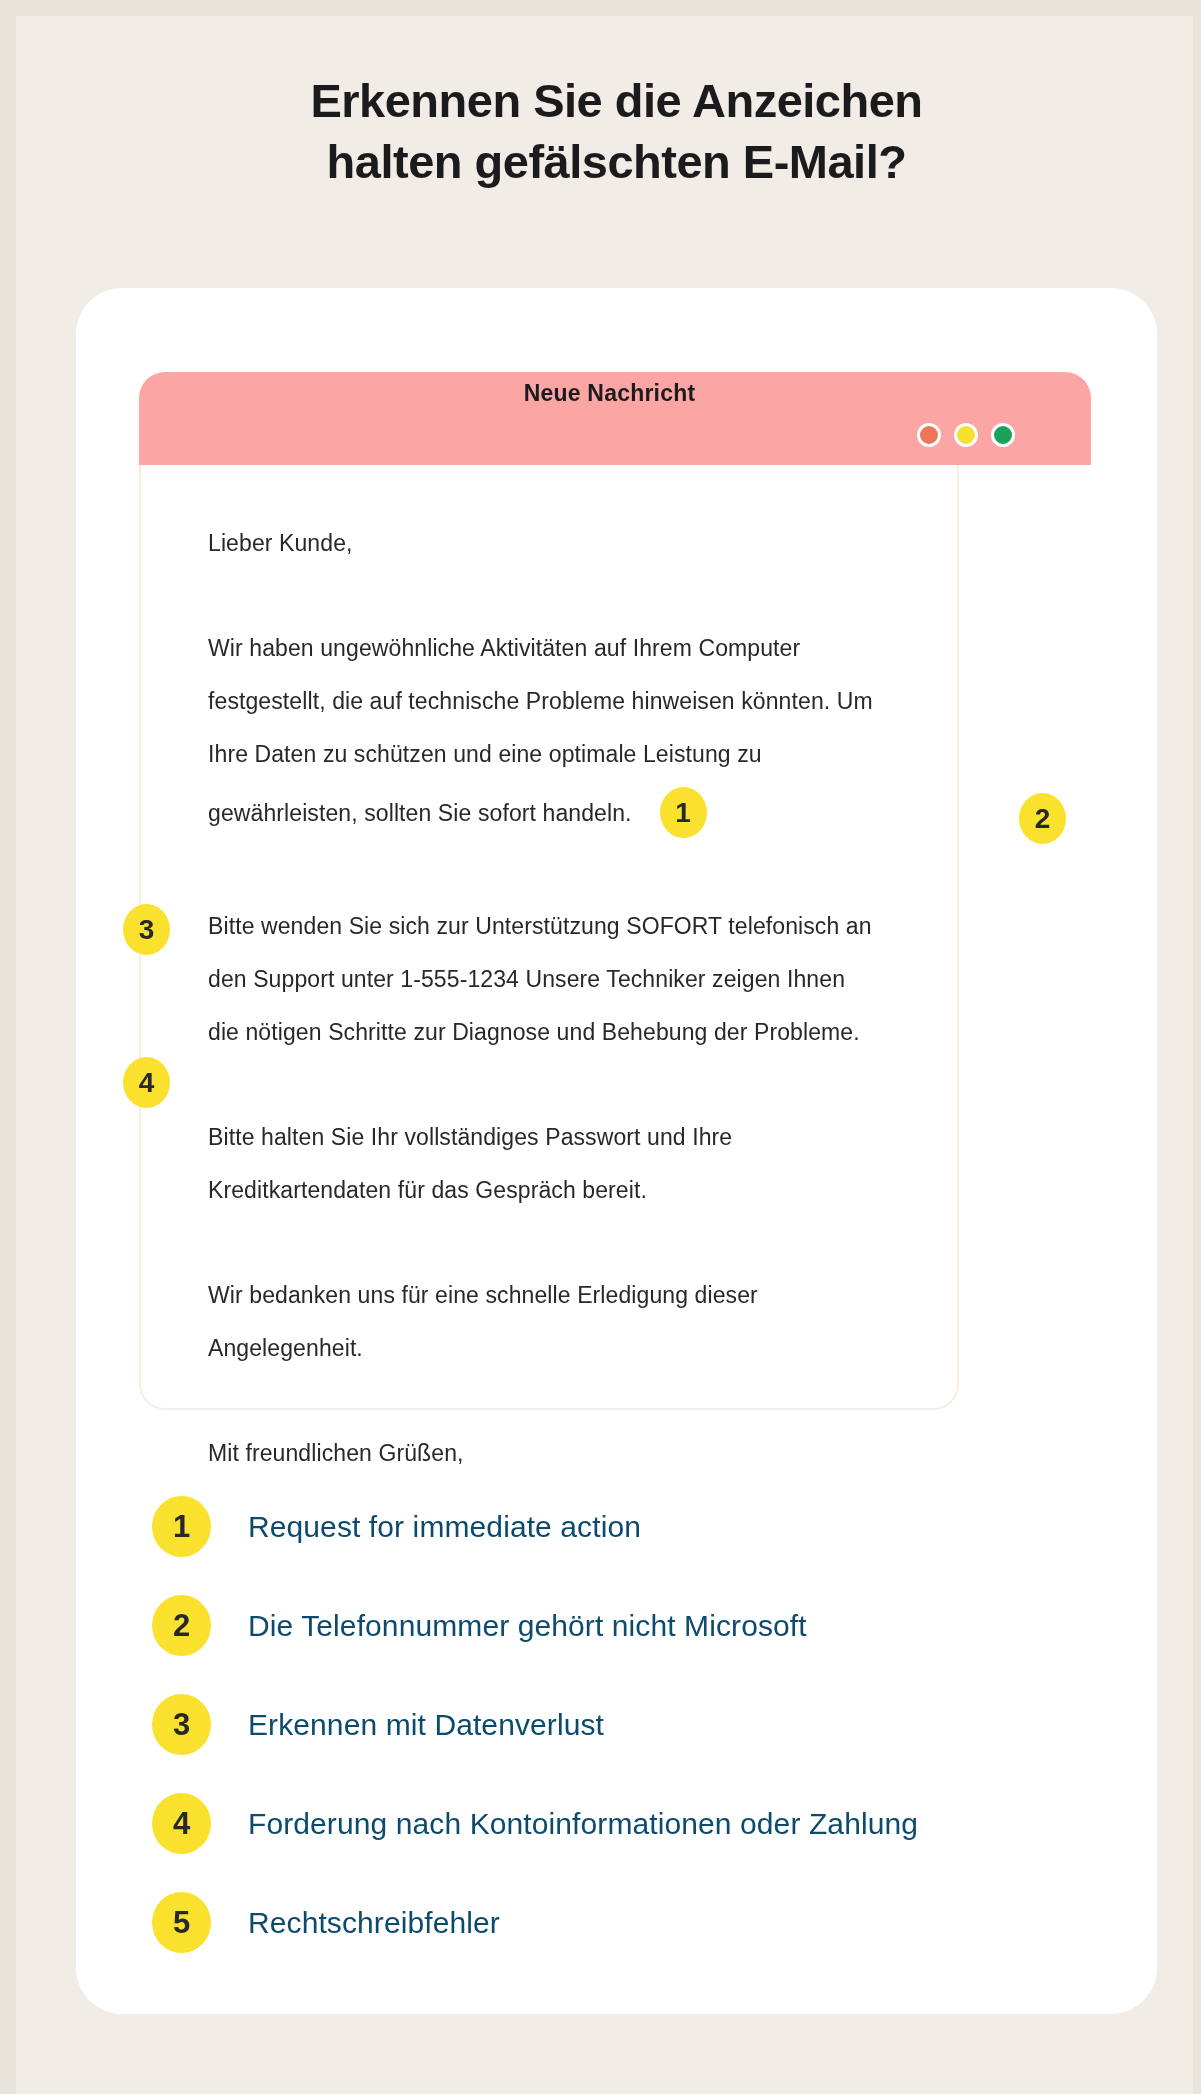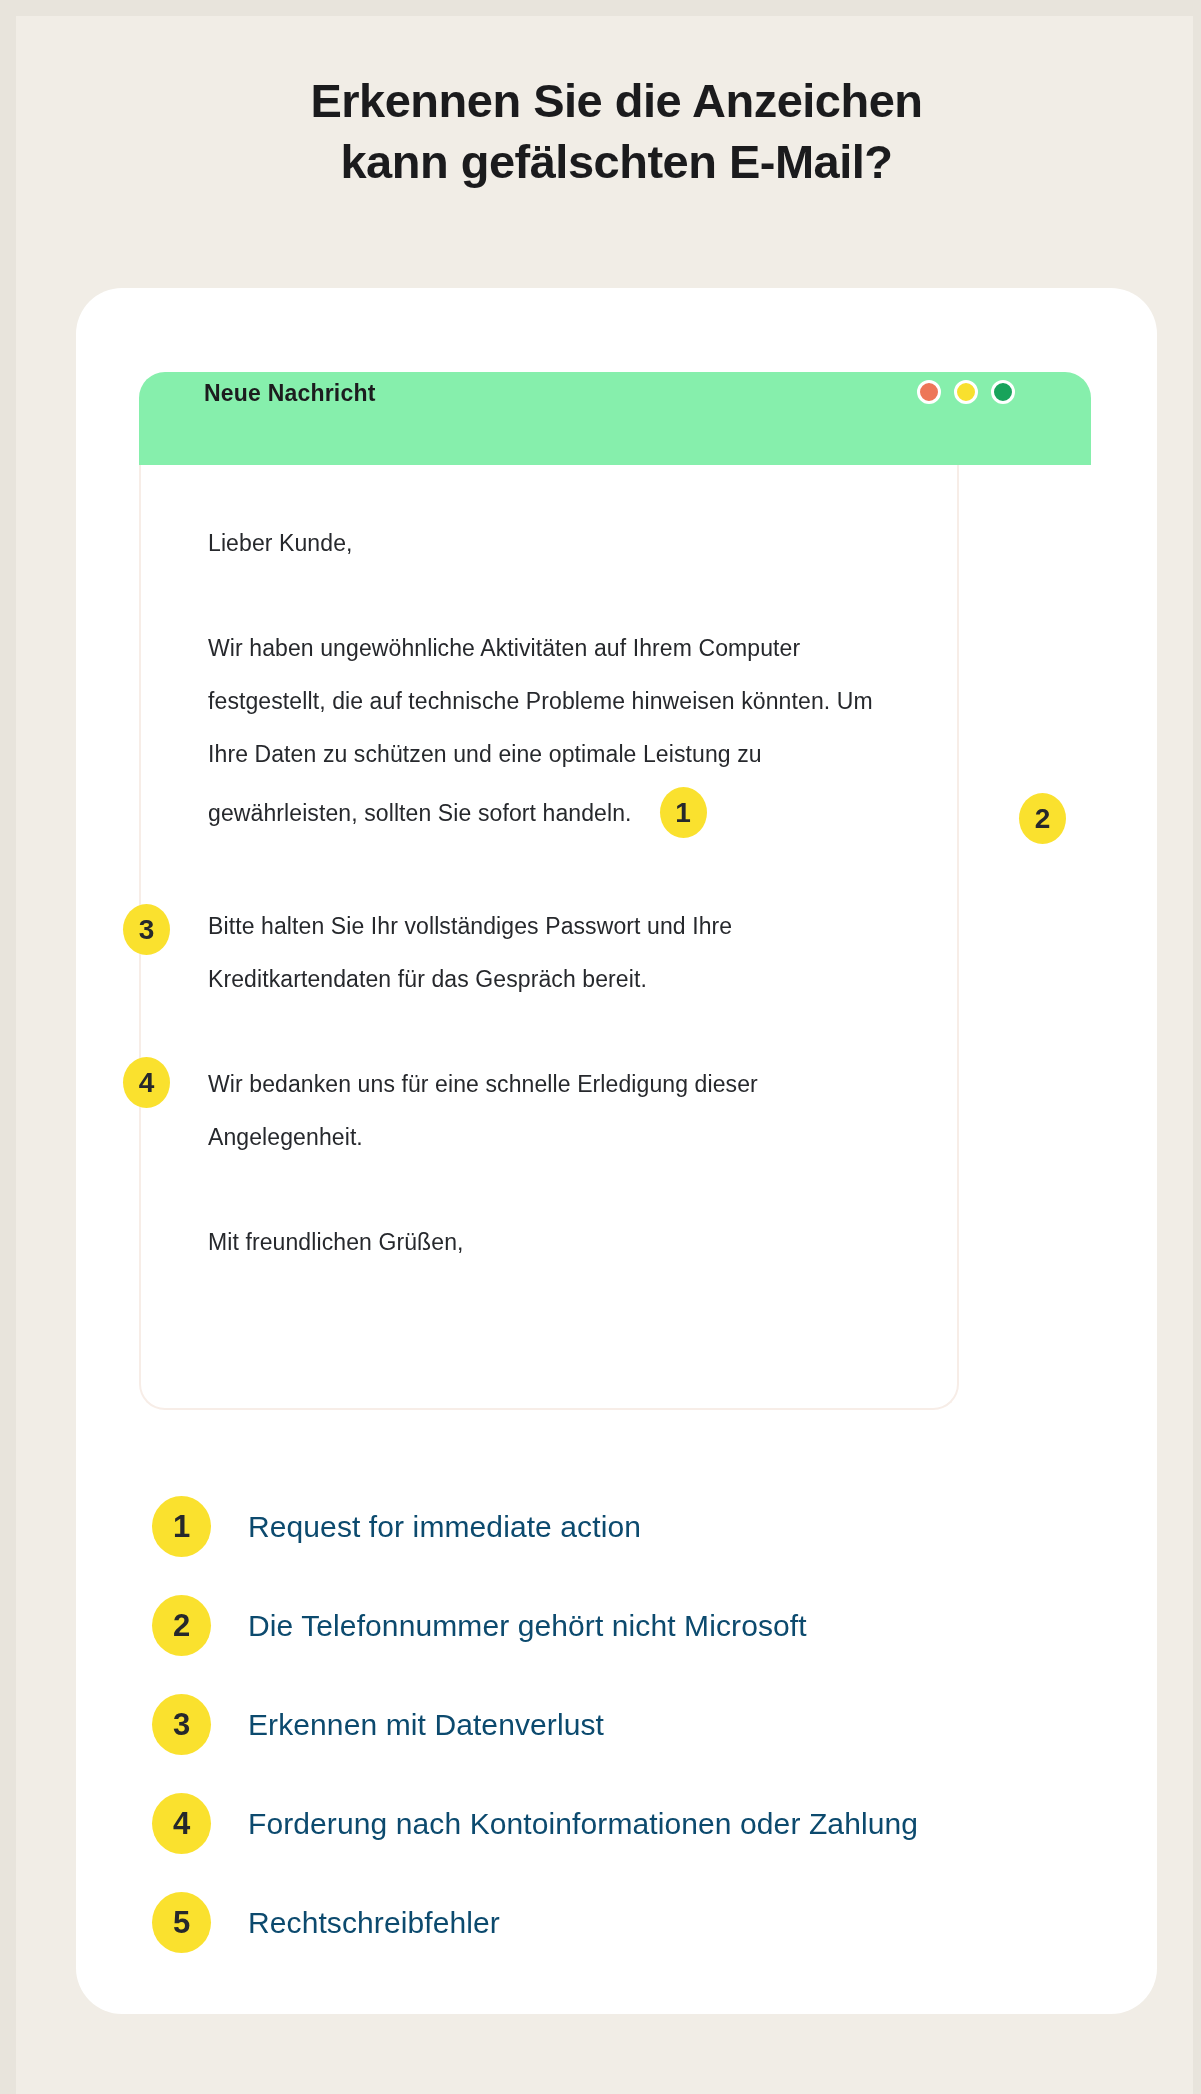--- a/index.html
+++ b/index.html
@@ -17,22 +17,22 @@
     font-size:47px; line-height:61px; letter-spacing:-0.5px;
   }
   
   .card {
     position:absolute; left:60px; top:272px; width:1081px; height:1726px;
     background:#FFFFFF; border-radius:46px;
   }
   
   .email-window { position:absolute; left:55px; top:76px; width:968px; }
   .email-titlebar {
-    height:93px; background:#86efac; border-radius:26px 26px 0 0;
-    display:flex; padding:0 68px 0 57px;
+    height:93px; background:#fca5a5; border-radius:26px 26px 0 0;
+    display:flex; align-items:center; padding:0 68px 0 57px;flex-direction:column;
   }
   .email-titlebar .win-title {
     font-size:23px; font-weight:700; color:#1C1C1E; letter-spacing:0.2px;
   }
   .dots { margin-left:auto; display:flex; gap:13px; }
   .dot {
     width:24px; height:24px; border-radius:50%;
     border:3px solid #FFFFFF;
   }
   .email-body {
@@ -79,21 +79,21 @@
     color:#0c4a6e; letter-spacing:0.1px; white-space:nowrap;
   }
 </style>
 </head>
 <body>
 
 <div class="page">
 
   <h1 class="headline">
     <span>Erkennen Sie die Anzeichen</span><br>
-    <span>kann gefälschten E-Mail?</span>
+    <span>halten gefälschten E-Mail?</span>
   </h1>
 
   <div class="card">
 
     <div class="email-window">
       <div class="email-titlebar">
         <span class="win-title">Neue Nachricht</span>
         <span class="dots">
           <span class="dot" style="background: rgb(237, 118, 88);"></span>
           <span class="dot" style="background: rgb(248, 224, 46);"></span>
@@ -102,20 +102,25 @@
       </div>
       <div class="email-body">
           <div class="para">
             <div class="line">Lieber Kunde,</div>
           </div>
           <div class="para">
             <div class="line">Wir haben ungewöhnliche Aktivitäten auf Ihrem Computer</div>
             <div class="line">festgestellt, die auf technische Probleme hinweisen könnten. Um</div>
             <div class="line">Ihre Daten zu schützen und eine optimale Leistung zu</div>
             <div class="line">gewährleisten, sollten Sie sofort handeln.<span class="badge inline-badge">1</span></div>
+          </div>
+          <div class="para">
+            <div class="line">Bitte wenden Sie sich zur Unterstützung SOFORT telefonisch an</div>
+            <div class="line">den Support unter 1-555-1234 Unsere Techniker zeigen Ihnen</div>
+            <div class="line">die nötigen Schritte zur Diagnose und Behebung der Probleme.</div>
           </div>
           <div class="para">
             <div class="line">Bitte halten Sie Ihr vollständiges Passwort und Ihre</div>
             <div class="line">Kreditkartendaten für das Gespräch bereit.</div>
           </div>
           <div class="para">
             <div class="line">Wir bedanken uns für eine schnelle Erledigung dieser</div>
             <div class="line">Angelegenheit.</div>
           </div>
           <div class="para">

